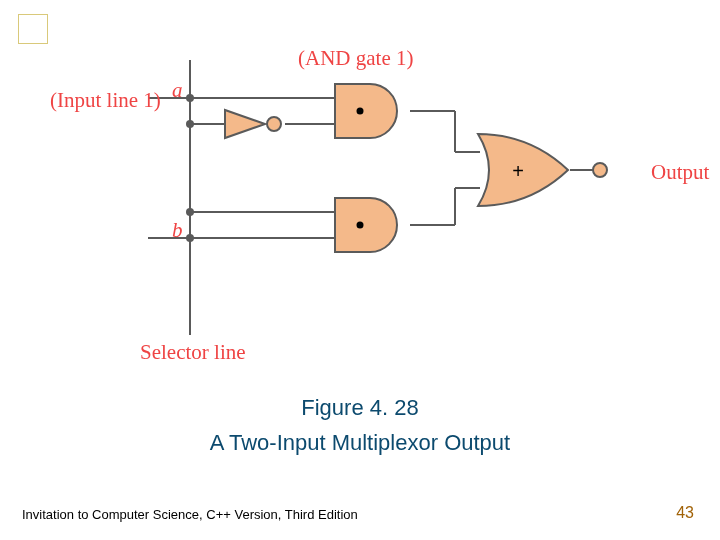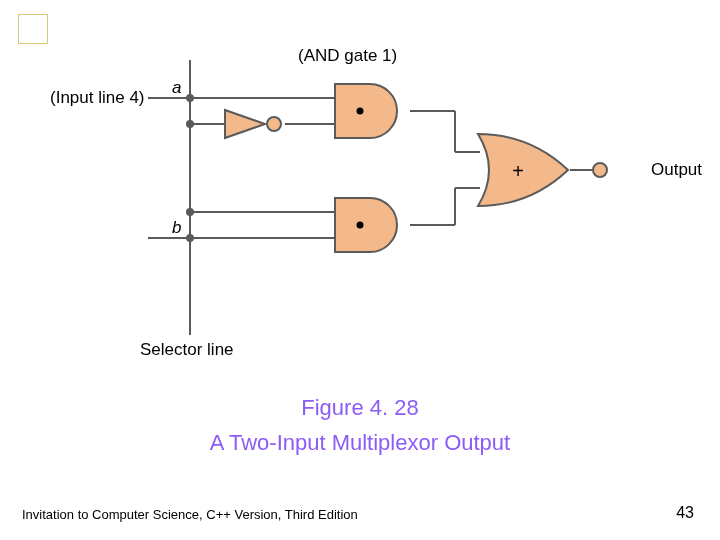--- a/index.html
+++ b/index.html
@@ -26,54 +26,55 @@
     width: 600px;
     height: 340px;
   }
   .caption {
     position: absolute;
     top: 390px;
     left: 0;
     width: 720px;
     text-align: center;
     font-size: 22px;
-    color: #8b5cf6;
+    color: #0c4a6e;
     line-height: 1.6;
   }
   .footer-left {
     position: absolute;
     left: 22px;
     bottom: 18px;
     font-size: 13px;
     color: #000;
   }
   .footer-right {
     position: absolute;
     right: 26px;
     bottom: 18px;
     font-size: 16px;
-    color: #000000;
+    color: #a16207;
   }
   .label {
     position: absolute;
-    font-size: 17px;
-    color: #000000;
+    font-size: 21px;
+    color: #ef4444;
     white-space: nowrap;
+    font-family: Liberation Serif, serif;
   }
   .italic { font-style: italic; }
   svg { display: block; }
 </style>
 </head>
 <body>
 
 <div class="decorative-box"></div>
 
 <div class="diagram-area">
 
-  <div class="label" style="left:-10px; top:48px;">(Input line 4)</div>
+  <div class="label" style="left:-10px; top:48px;">(Input line 1)</div>
   <div class="label italic" style="left:112px; top:38px;">a</div>
   <div class="label" style="left:238px; top:6px;">(AND gate 1)</div>
   <div class="label italic" style="left:112px; top:178px;">b</div>
   <div class="label" style="left:80px; top:300px;">Selector line</div>
   <div class="label" style="left:553px; top:120px;margin-left:38px;">Output</div>
 
   <svg width="600" height="340">
 
     <g stroke="#5a5a5a" stroke-width="2" fill="none">
 

